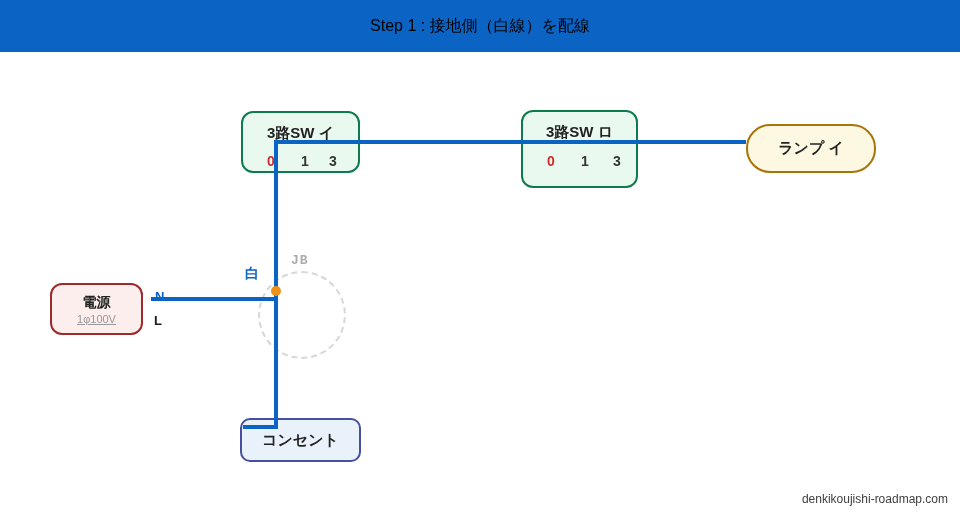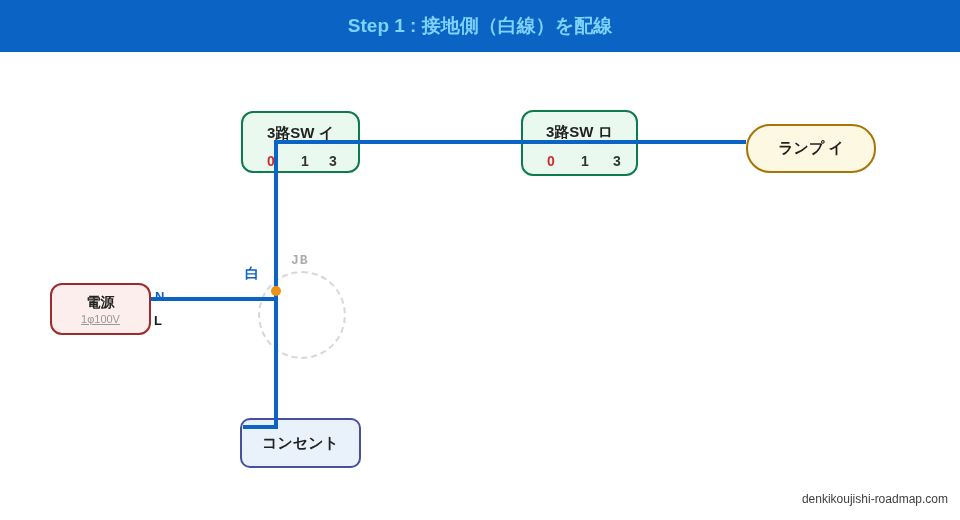--- a/index.html
+++ b/index.html
@@ -6,50 +6,50 @@
   .canvas {
     position:relative; width:960px; height:520px; background:#ffffff;
     font-family:"Liberation Sans", sans-serif; overflow:hidden;
   }
   
   .header {
     position:absolute; left:0; top:0; width:960px; height:52px;
     background:#0B63C4; display:flex; flex-direction:column;
     align-items:center; justify-content:center; gap:3px; z-index:10;
   }
-  .header-title { color:#7dd3fc; font-size:19px; font-weight:bold; }
+  .header-title { color:#000000; font-size:16px; font-weight:normal; }
   .header-subtitle { color:#D9E8F8; font-size:12px; font-weight:bold; }
 
   
   .box { position:absolute; box-sizing:border-box; z-index:1; }
   .green-box { background:#EAF9F0; border:2.5px solid #0E7B4C; border-radius:12px; }
   #sw-i  { left:241px; top:111px; width:119px; height:62px; }
-  #sw-ro { left:521px; top:110px; width:117px; height:66px; }
+  #sw-ro { left:521px; top:110px; width:117px; height:78px; }
   .sw-title { text-align:center; margin-top:11px; font-size:15px; font-weight:bold; color:#222; }
   .terminal {
     position:absolute; transform:translateX(-50%);
     font-size:14px; font-weight:bold; color:#333;
   }
   .terminal-red { color:#D02C2C; }
 
   #lamp-i {
     left:746px; top:124px; width:130px; height:49px;
     background:#FCF8E2; border:2.5px solid #A87408; border-radius:24px;
     display:flex; align-items:center; justify-content:center;
     font-size:15px; font-weight:bold; color:#222;
   }
   #power {
-    left:50px; top:283px; width:101px; height:52px;
+    left:50px; top:283px; width:93px; height:52px;
     background:#FBEEEC; border:2.5px solid #9E2B2B; border-radius:12px;
     display:flex; flex-direction:column; align-items:center; justify-content:center;
   }
   .power-title { font-size:14px; font-weight:bold; color:#222; }
   .power-sub { font-size:11px; color:#999999; margin-top:1px;text-decoration:underline; }
   #outlet {
-    left:240px; top:418px; width:121px; height:50px;
+    left:240px; top:418px; width:121px; height:44px;
     background:#E9F1FB; border:2.5px solid #474F9E; border-radius:10px;
     display:flex; align-items:center; justify-content:center;
     font-size:15px; font-weight:bold; color:#222;
   }
 
   
   .jb-circle {
     position:absolute; left:258px; top:271px; width:84px; height:84px;
     border:2px dashed #D8D8D8; border-radius:50%; z-index:0;
   }

